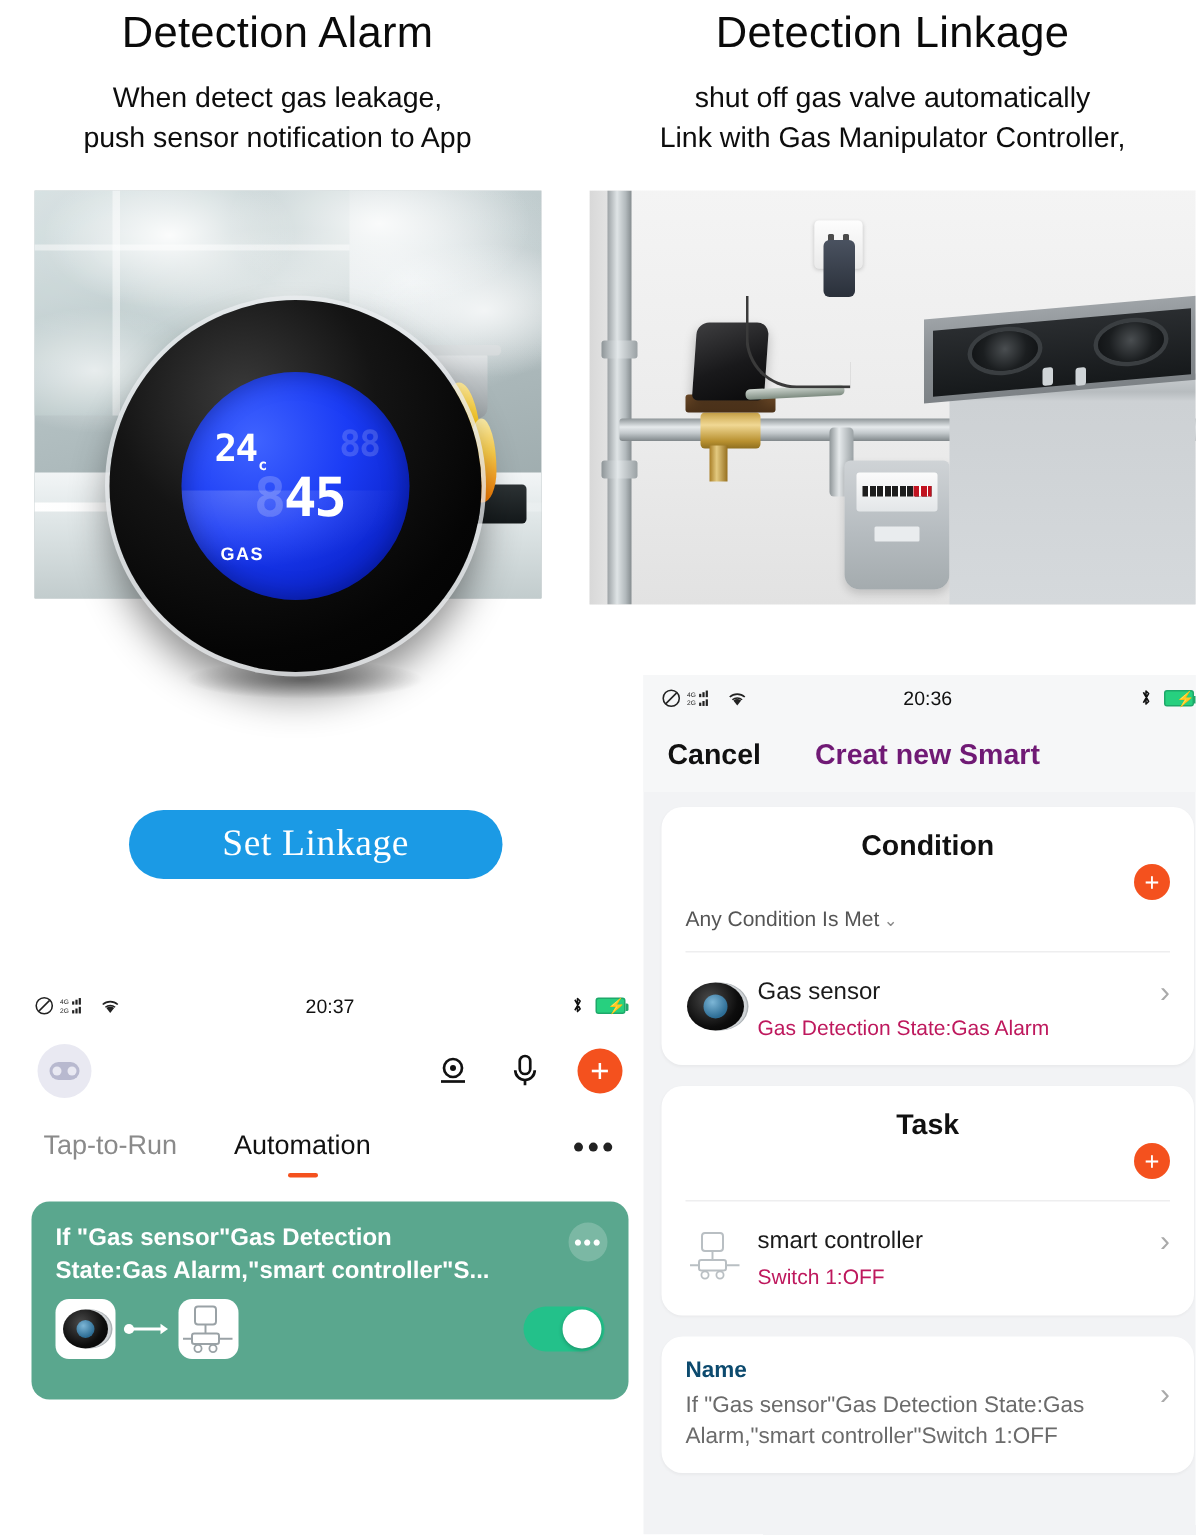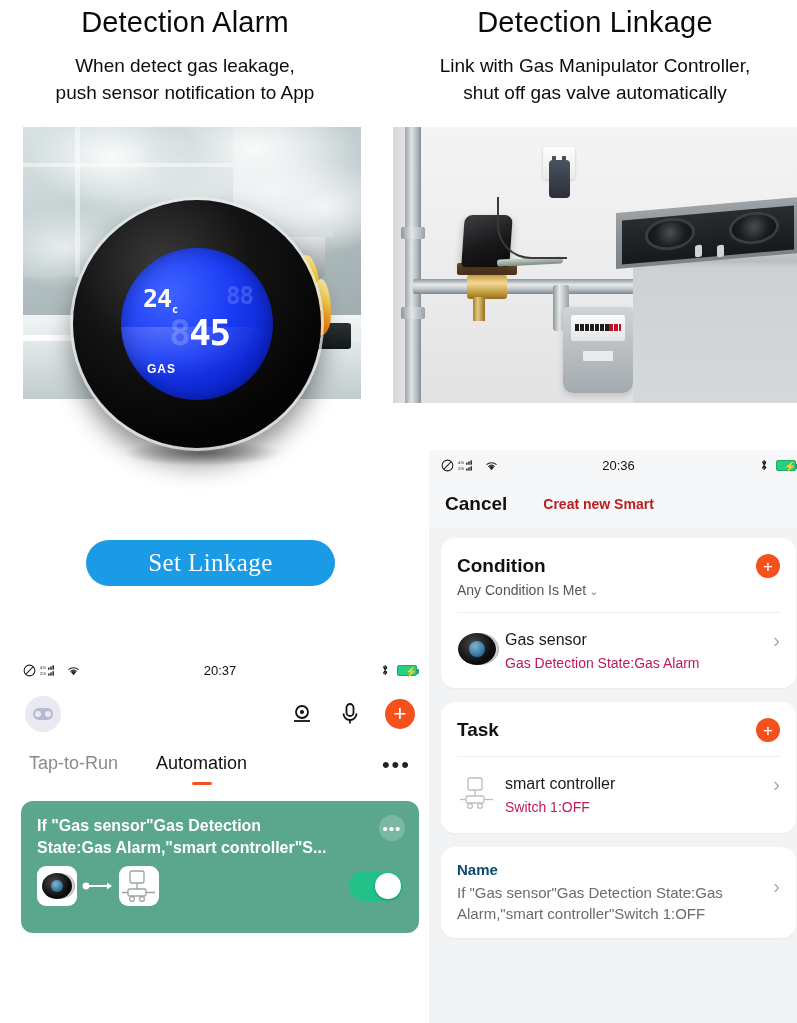--- a/index.html
+++ b/index.html
@@ -363,28 +363,28 @@
   }
   .pr-statusbar {
     height: 30px; display:flex; align-items:center; padding: 0 12px;
     background:#f6f7f8; position:relative; font-size: 13px; color:#111;
   }
   .pr-nav {
     height: 48px; background:#f6f7f8; display:flex; align-items:center; padding: 0 16px;
     gap: 36px;
   }
   .pr-cancel { font-size: 19px; color:#111; font-weight:700; cursor:pointer; }
-  .pr-title { font-size: 14px; color:#b91c1c; font-weight:700; }
+  .pr-title { font-size: 19px; color:#701a75; font-weight:700; }
   .pr-body { padding: 10px 12px 0 12px; }
   .card {
     background:#fff; border-radius: 14px; margin-bottom: 14px; padding: 0;
     box-shadow: 0 1px 2px rgba(0,0,0,.04);
   }
   .card-head {
-    display:flex; align-items:center; padding: 16px 16px 0 16px;
+    display:flex; align-items:center; padding: 16px 16px 0 16px; flex-direction: column;
   }
   .card-head h3 { font-size: 19px; color:#111; font-weight:700; }
   .add-btn {
     margin-left:auto; width: 24px; height: 24px; border-radius:50%;
     background:#f4511e; color:#fff; display:flex; align-items:center;
     justify-content:center; font-size: 17px; line-height:1; cursor:pointer; font-weight:400;
   }
   .cond-sub {
     padding: 4px 16px 14px 16px; font-size: 14px; color:#555; cursor:pointer;
   }
@@ -425,22 +425,22 @@
     <div class="head-title">Detection Alarm</div>
     <div class="head-sub">
       <div>When detect gas leakage,</div>
       <div>push sensor notification to App</div>
     </div>
   </div>
 
   <div class="col-head" style="left:384px; top:6px; width:400px;">
     <div class="head-title">Detection Linkage</div>
     <div class="head-sub">
+      <div>shut off gas valve automatically</div>
       <div>Link with Gas Manipulator Controller,</div>
-      <div>shut off gas valve automatically</div>
     </div>
   </div>
 
   <div class="photo-left">
     <div class="kitchen-bg"></div>
     <div class="window-pane"></div>
     <div class="counter"></div>
     <div class="counter-edge"></div>
     <div class="stove-dark"></div>
     <div class="pot"></div>

